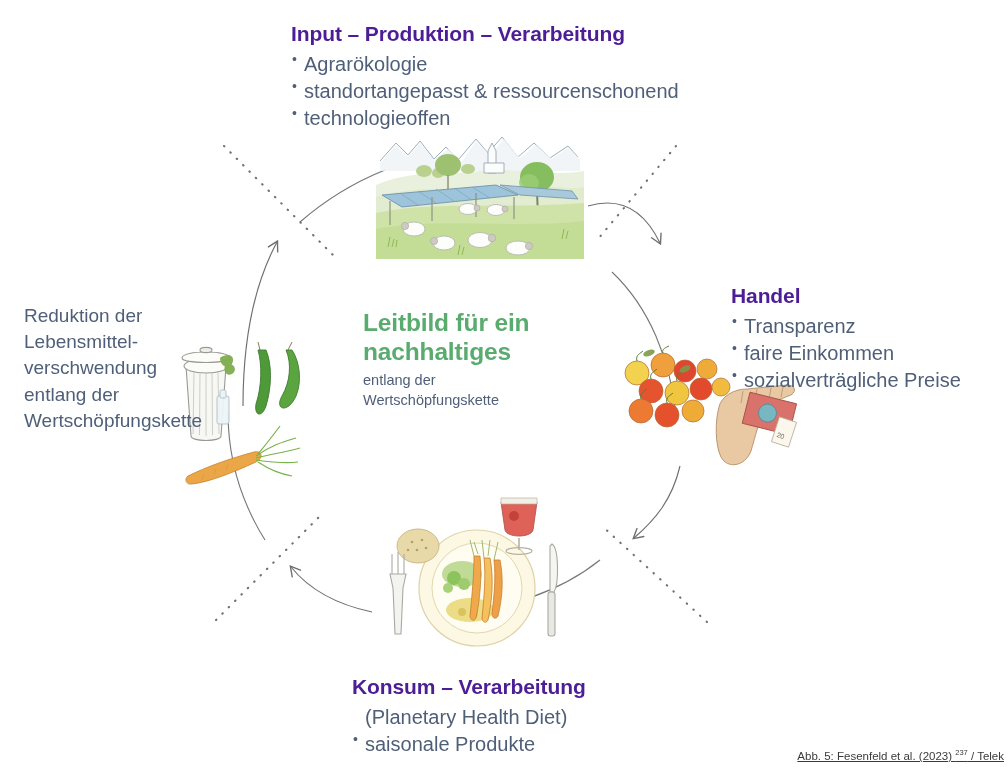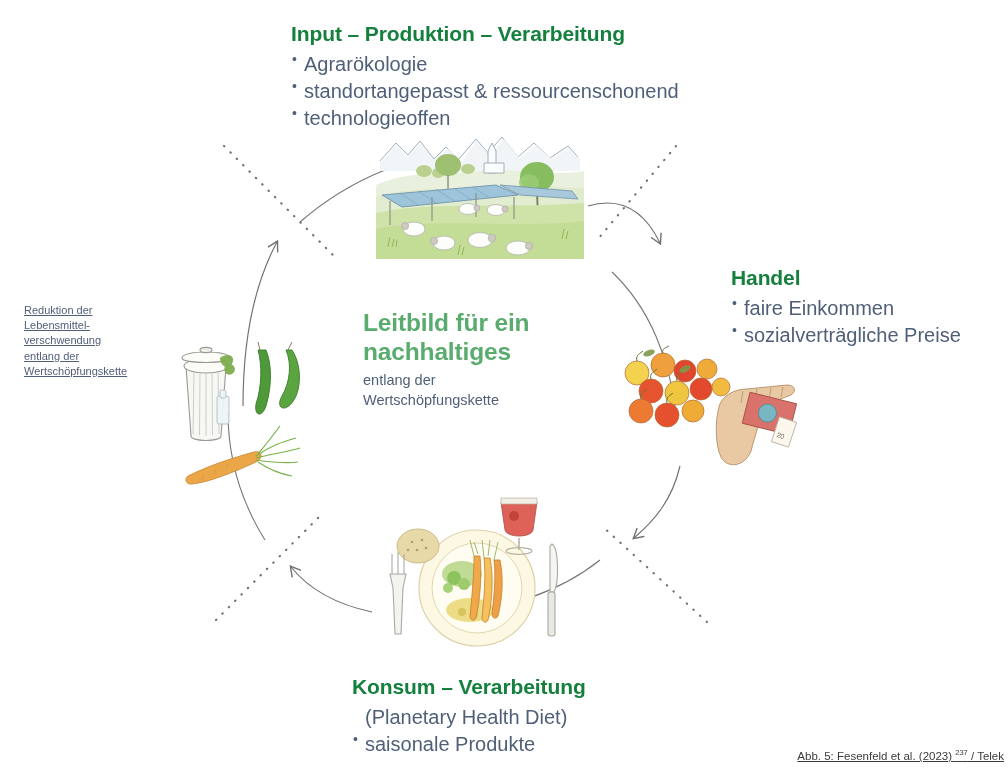--- a/index.html
+++ b/index.html
@@ -10,49 +10,48 @@
     overflow: hidden;
   }
   #stage { position: relative; width: 1008px; height: 770px; background:#fff; }
 
   
   #cycle-svg { position:absolute; left:0; top:0; width:1008px; height:770px; }
 
   
   .blk { position: absolute; }
   .blk h2 {
-    color: #15803d;
+    color: #4c1d95;
     font-size: 21px;
     font-weight: bold;
     line-height: 1.18;
     letter-spacing: -0.1px;
   }
   .blk ul { list-style: none; margin-top: 4px; }
   .blk ul li {
     color: #4f5f78;
     font-size: 20px;
     line-height: 1.36;
     padding-left: 13px;
     position: relative;
   }
   .blk ul li.bullet::before {
     content: "\2022";
     position: absolute; left: 1px; top: -1px;
     font-size: 14px; color: #4f5f78;
   }
   .blk p.sub {
     color: #4f5f78;
-    font-size: 11px;
+    font-size: 19px;
     line-height: 1.38;
     margin-top: 5px;
-    text-decoration: underline;
   }
 
   #blk-input { left: 291px; top: 22px; width: 400px; }
-  #blk-handel { left: 731px; top: 266px; width: 265px; }
+  #blk-handel { left: 731px; top: 284px; width: 265px; }
   #blk-verwertung { left: 24px; top: 298px; width: 185px; }
   #blk-konsum { left: 352px; top: 675px; width: 340px; }
 
   
   #center-blk { position:absolute; left: 363px; top: 308px; width: 255px; }
   #center-blk .c-title {
     color: #5aab6e;
     font-size: 24.5px;
     font-weight: bold;
     line-height: 1.2;
@@ -359,20 +358,21 @@
     <ul>
       <li class="bullet">Agrarökologie</li>
       <li class="bullet">standortangepasst &amp; ressourcenschonend</li>
       <li class="bullet">technologieoffen</li>
     </ul>
   </div>
 
   <div class="blk" id="blk-handel">
     <h2>Handel</h2>
     <ul>
+      <li class="bullet">Transparenz</li>
       <li class="bullet">faire Einkommen</li>
       <li class="bullet">sozialverträgliche Preise</li>
     </ul>
   </div>
 
   <div class="blk" id="blk-verwertung">
     <p class="sub">
       <span>Reduktion der</span><br>
       <span>Lebensmittel-</span><br>
       <span>verschwendung</span><br>

